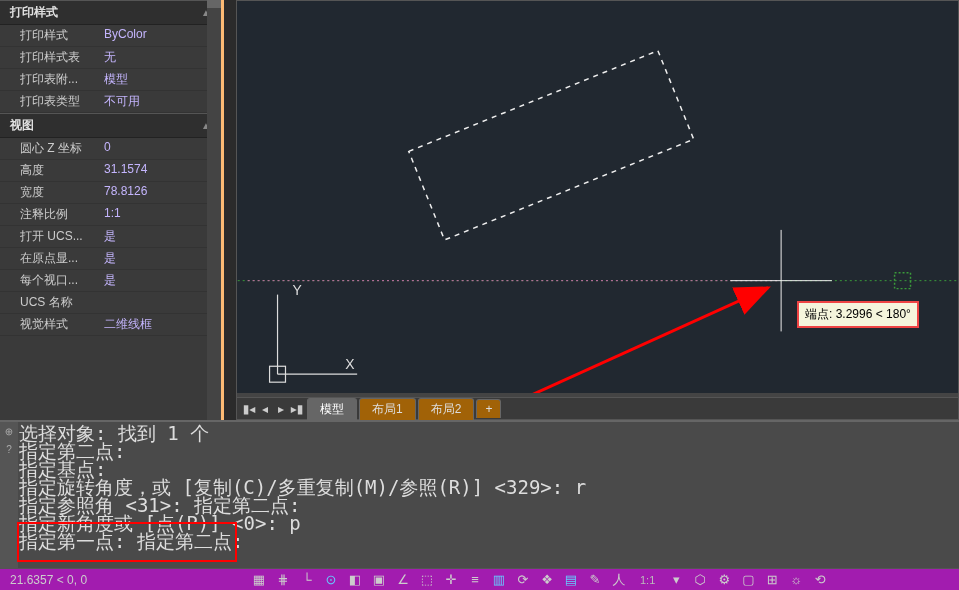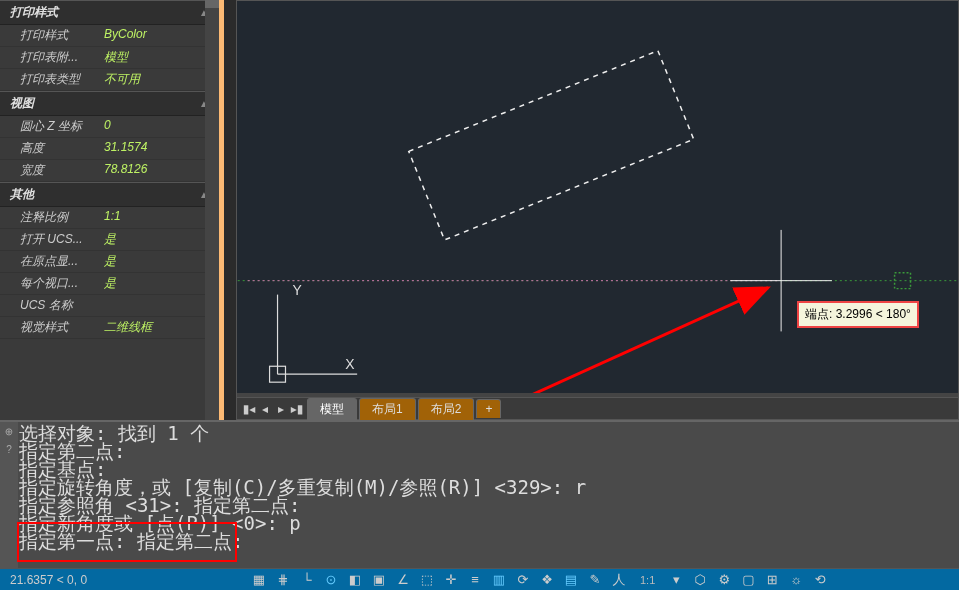--- a/index.html
+++ b/index.html
@@ -11,23 +11,22 @@
   color: #ccc;
   overflow: hidden;
   position: relative;
 }
 
 
 .props {
   position: absolute; left: 0; top: 0;
   width: 224px; height: 420px;
   background: #3a3a3a;
-  border-right: 5px solid #fdba74;
+  border-right: 3px solid #fdba74;
   overflow: hidden;
-  font-style: italic;
 }
 .scroll-area {
   position: absolute; right: 0; top: 0; width: 14px; height: 420px;
   background: #444;
 }
 .scroll-thumb {
   position: absolute; right: 0; top: 0; width: 14px; height: 8px;
   background: #666;
 }
 .section-hdr {
@@ -35,21 +34,21 @@
   border-top: 1px solid #555; border-bottom: 1px solid #222;
   display: flex; justify-content: space-between; align-items: center;
   font-weight: bold; color: #e0e0e0;
 }
 .arrow-down { font-size: 10px; color: #888; }
 .row {
   display: flex; padding: 2px 0 2px 20px;
   border-bottom: 1px solid #333;
 }
 .row .lbl { width: 80px; color: #ccc; }
-.row .val { flex: 1; color: #bef264; padding-left: 4px; background: #3a3a3a; }
+.row .val { flex: 1; color: #c4b5fd; padding-left: 4px; background: #3a3a3a; }
 
 
 .drawing {
   position: absolute; left: 236px; top: 0;
   width: 723px; height: 420px;
   background: #212830;
   border: 1px solid #555;
 }
 .canvas-svg { position: absolute; left: 0; top: 0; width: 100%; height: 100%; }
 .tooltip {
@@ -100,21 +99,21 @@
   position: absolute; left: 17px; top: 100px;
   width: 220px; height: 40px;
   border: 2px solid #ff0000;
   pointer-events: none;
 }
 
 
 .status {
   position: absolute; left: 0; bottom: 0;
   width: 959px; height: 22px;
-  background: #0369a1; border-top: 1px solid #555;
+  background: #a21caf; border-top: 1px solid #555;
   display: flex; align-items: center;
   color: #ccc; font-size: 12px;
 }
 .coords { padding: 0 10px; width: 250px; }
 .status-icons { display: flex; gap: 6px; align-items: center; }
 .sicon {
   width: 18px; height: 16px; display: inline-flex;
   align-items: center; justify-content: center;
   color: #ccc; font-size: 13px;
 }
@@ -131,20 +130,24 @@
 
   <div class="section-hdr">
     <span>打印样式</span>
     <span class="arrow-down">▲</span>
   </div>
   <div class="row">
       <span class="lbl">打印样式</span>
       <span class="val">ByColor</span>
     </div>
   <div class="row">
+      <span class="lbl">打印样式表</span>
+      <span class="val">无</span>
+    </div>
+  <div class="row">
       <span class="lbl">打印表附...</span>
       <span class="val">模型</span>
     </div>
   <div class="row">
       <span class="lbl">打印表类型</span>
       <span class="val">不可用</span>
     </div>
 
   <div class="section-hdr">
     <span>视图</span>
@@ -156,24 +159,20 @@
     </div>
   <div class="row">
       <span class="lbl">高度</span>
       <span class="val">31.1574</span>
     </div>
   <div class="row">
       <span class="lbl">宽度</span>
       <span class="val">78.8126</span>
     </div>
 
-  <div class="section-hdr">
-    <span>其他</span>
-    <span class="arrow-down">▲</span>
-  </div>
   <div class="row">
       <span class="lbl">注释比例</span>
       <span class="val">1:1</span>
     </div>
   <div class="row">
       <span class="lbl">打开 UCS...</span>
       <span class="val">是</span>
     </div>
   <div class="row">
       <span class="lbl">在原点显...</span>

